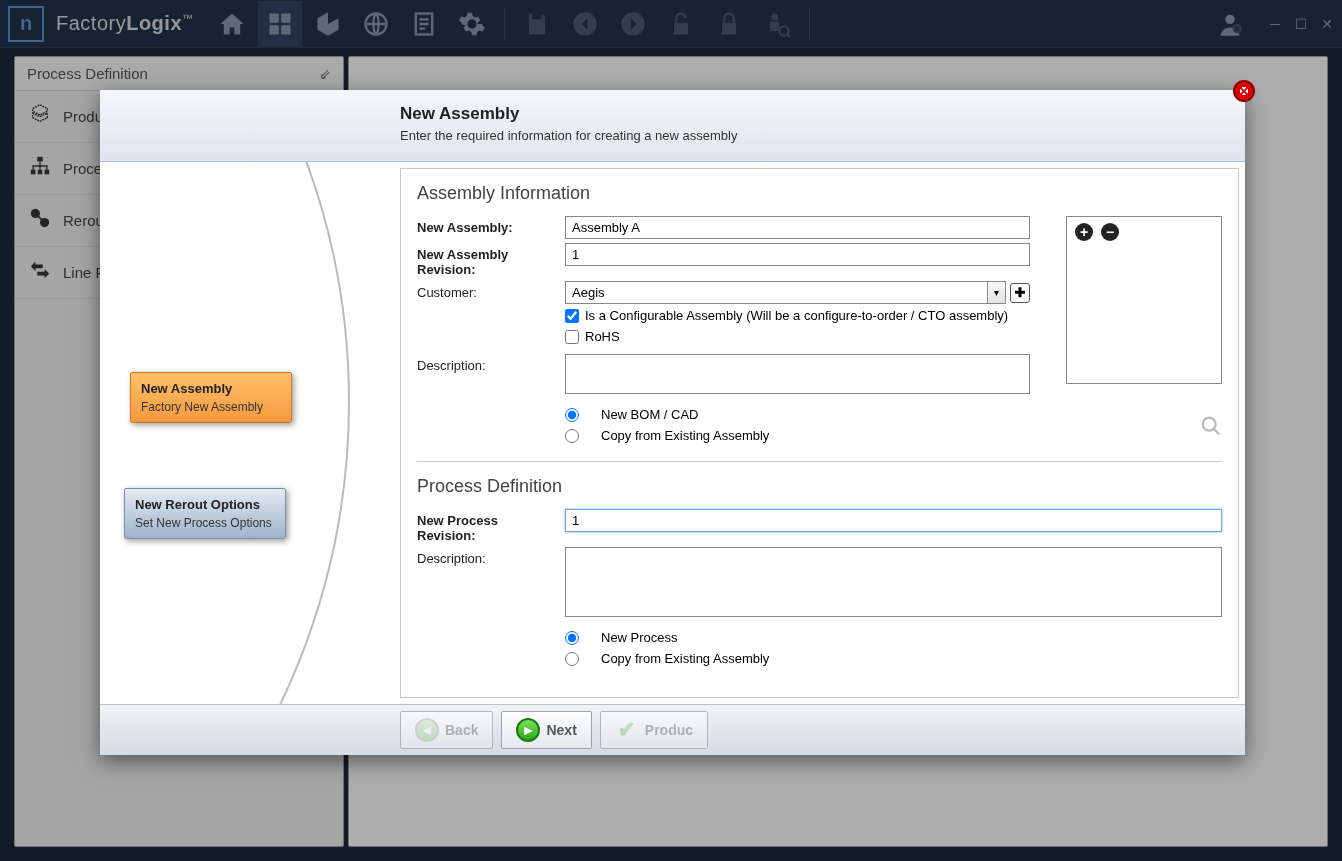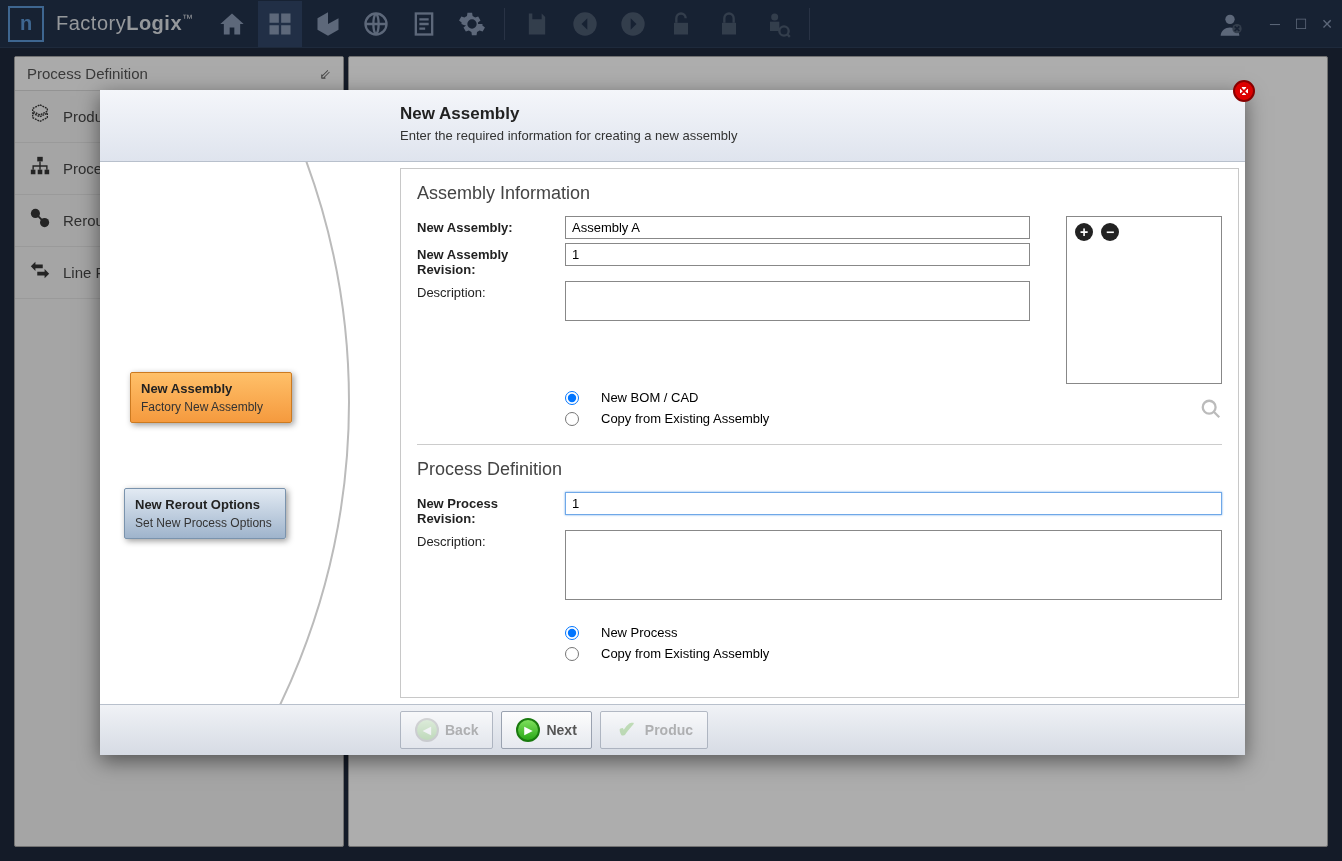--- a/index.html
+++ b/index.html
@@ -415,20 +415,43 @@
               <input class="txt-input" value="Assembly A" style="">
             </div>
           </div>
           <div class="form-row">
             <label class="bold">New Assembly Revision:</label>
             <div class="control">
               <input class="txt-input" value="1" style="">
             </div>
           </div>
           <div class="form-row">
+            <label>Customer:</label>
+            <div class="control select-wrap">
+              <div class="fake-select">
+                <input value="Aegis" style="">
+                <div class="arrow">▾</div>
+              </div>
+              <div class="iconbtn">✚</div>
+            </div>
+          </div>
+          <div class="form-row">
+            <label></label>
+            <div class="control">
+              <div class="chk-row">
+                <input type="checkbox" checked="" style="">
+                <span>Is a Configurable Assembly (Will be a configure-to-order / CTO assembly)</span>
+              </div>
+              <div class="chk-row">
+                <input type="checkbox" style="">
+                <span>RoHS</span>
+              </div>
+            </div>
+          </div>
+          <div class="form-row">
             <label>Description:</label>
             <div class="control">
               <textarea class="textarea" style=""></textarea>
             </div>
           </div>
         </div>
         <div class="assoc-box">
           <div class="assoc-head">
             <div class="plus-circle">+</div>
             <div class="minus-circle">−</div>
@@ -466,21 +489,21 @@
         <div class="control">
           <input class="txt-input focus" value="1" style="">
         </div>
       </div>
       <div class="form-row">
         <label>Description:</label>
         <div class="control">
           <textarea class="textarea tall" style=""></textarea>
         </div>
       </div>
-      <div class="form-row" style="margin-top:22px;">
+      <div class="form-row" style="margin-top:10px;">
         <label></label>
         <div class="control">
           <div class="radio-row">
             <input type="radio" name="procsrc" checked="" style="">
             <span>New Process</span>
           </div>
           <div class="radio-row">
             <input type="radio" name="procsrc" style="">
             <span>Copy from Existing Assembly</span>
           </div>

